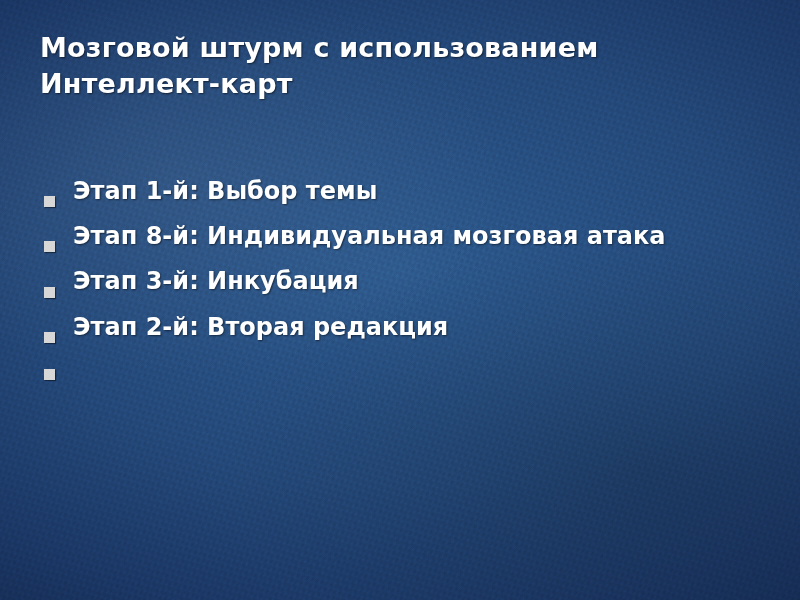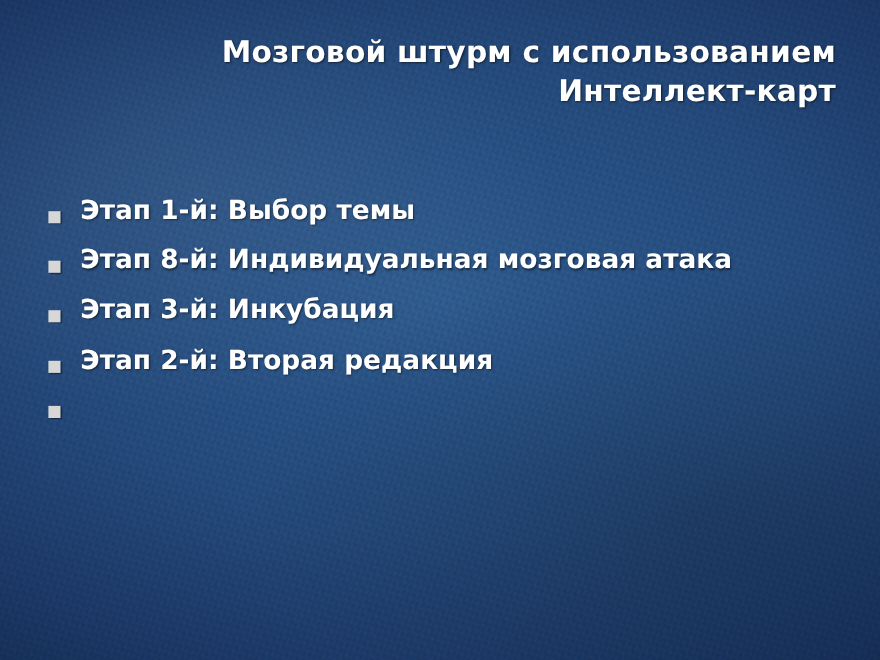--- a/index.html
+++ b/index.html
@@ -45,41 +45,41 @@
       radial-gradient(ellipse 70% 55% at 22% 30%, rgba(255,255,255,0.055) 0%, rgba(255,255,255,0.0) 60%),
       radial-gradient(ellipse 80% 60% at 80% 78%, rgba(0,0,0,0.16) 0%, rgba(0,0,0,0.0) 65%);
     pointer-events: none;
   }
 
   .title {
     position: absolute;
     left: 40px;
     top: 30px;
     width: 720px;
-    text-align: right;
+    text-align: left;
     color: #ffffff;
     font-size: 27px;
     font-weight: bold;
     line-height: 1.32;
     letter-spacing: 0.2px;
     text-shadow: 1px 1px 2px rgba(0,0,0,0.55);
     z-index: 3;
   }
 
   .bullets {
     position: absolute;
     left: 44px;
     top: 176px;
     width: 720px;
     z-index: 3;
   }
 
   .bullet-row {
     display: flex;
-    align-items: center;
+    align-items: flex-end;
     margin-bottom: 14px;
   }
 
   .bullet-marker {
     flex: 0 0 auto;
     width: 11px;
     height: 11px;
     background: #d7d7d7;
     margin-top: 12px;
     margin-right: 18px;

